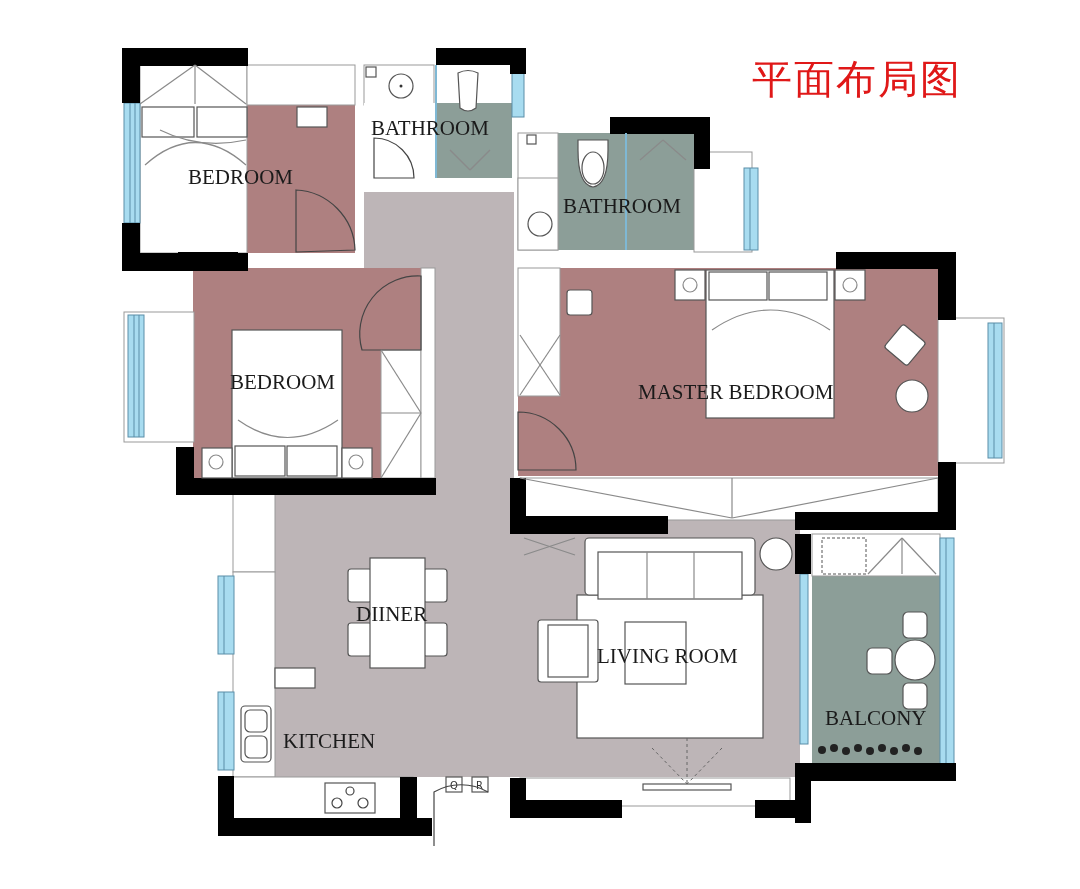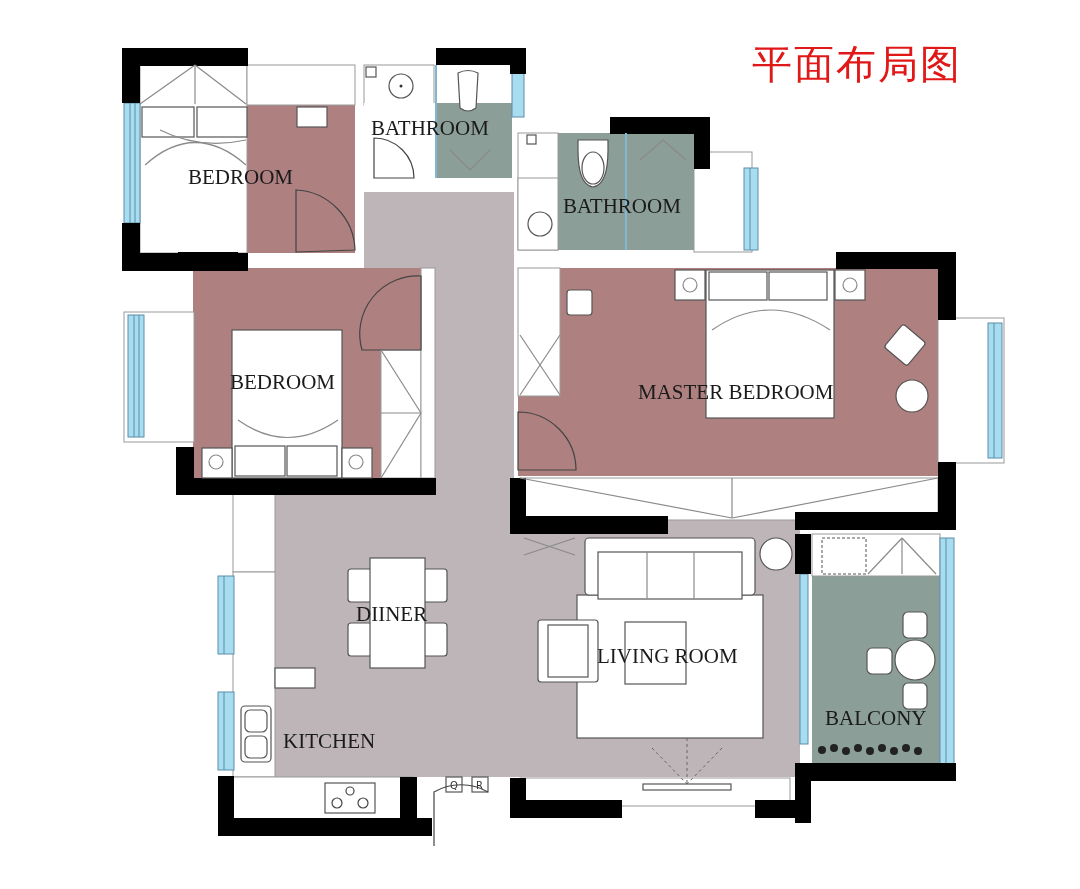--- a/index.html
+++ b/index.html
@@ -1,18 +1,18 @@
 <!DOCTYPE html>
 <html><head>
 <meta charset="utf-8">
 <style>
   html, body { margin: 0; padding: 0; background: #ffffff; }
   body { width: 1080px; height: 889px; position: relative; overflow: hidden; font-family: "DejaVu Serif", serif; }
   #plan { position: absolute; left: 0; top: 0; width: 1080px; height: 889px; }
-  .title { position: absolute; left: 752px; top: 37px; font-family: "DejaVu Serif", serif; font-size: 40px; color: #e01818; letter-spacing: 2px; }
+  .title { position: absolute; left: 752px; top: 52px; font-family: "DejaVu Serif", serif; font-size: 40px; color: #e01818; letter-spacing: 2px; }
   .lbl { font-family: "Liberation Serif", "DejaVu Serif", serif; font-size: 21px; fill: #1a1a1a; }
   .wall { fill: #000; }
   .ln { fill: none; stroke: #8a8a8a; stroke-width: 1.2; }
   .lnd { fill: none; stroke: #444; stroke-width: 1.2; }
   .furn { fill: #fff; stroke: #555; stroke-width: 1.2; }
   .win { fill: #a8dcf0; stroke: #5a8ea8; stroke-width: 1; }
 </style>
 </head>
 <body>
 

